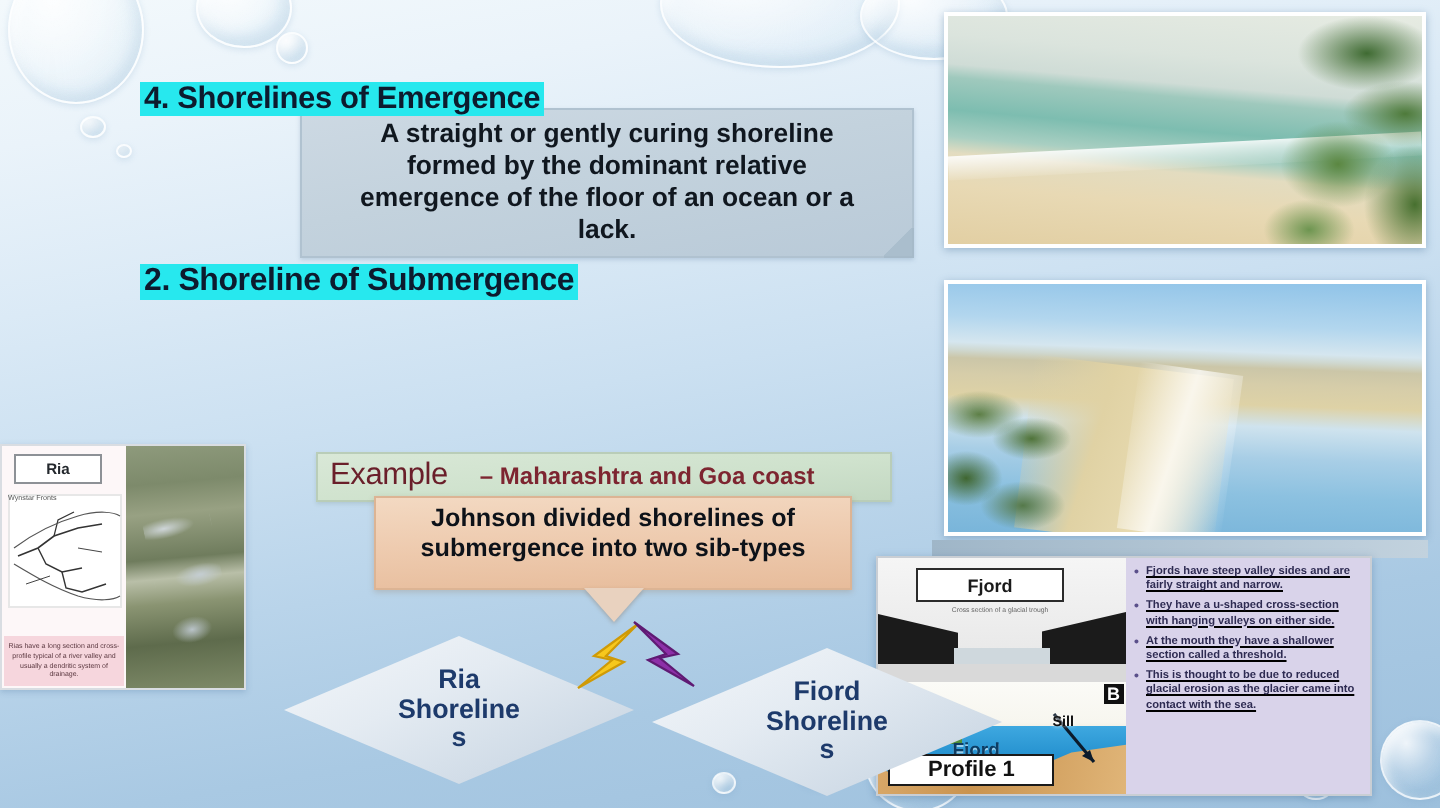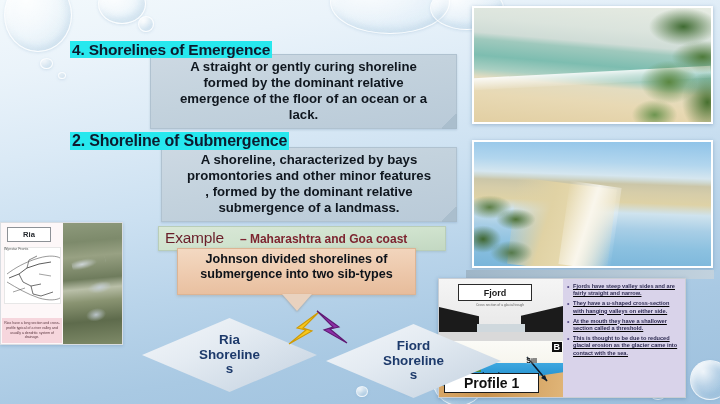--- a/index.html
+++ b/index.html
@@ -86,21 +86,21 @@
   #example-label {
     font-size: 15.5px; color: #6a1f2a; font-weight: 500; letter-spacing: -0.2px;
   }
   #example-text {
     font-size: 12px; color: #7d2530; font-weight: 700;
   }
 
   
   #johnson-box {
     position: absolute;
-    left: 177px; top: 248px; width: 239px; height: 47px;
+    left: 187px; top: 248px; width: 239px; height: 47px;
     background: linear-gradient(178deg, #f3d9c2 0%, #eecbaf 48%, #e7bc9b 100%);
     border: 1px solid #dcb494;
     color: #0d1219;
     font-size: 12.6px; font-weight: bold;
     line-height: 1.16;
     text-align: center;
     padding: 3px 8px 0;
     box-shadow: 0 1px 3px rgba(140,110,80,0.28);
     z-index: 8;
   }
@@ -330,21 +330,21 @@
     text-shadow: 0 0 2px #fff;
   }
   #tag-fjord-water {
     position: absolute; left: 30%; top: 52%;
     color: #0e3d63; font-size: 9.5px; font-weight: bold;
     text-shadow: 0 1px 0 rgba(255,255,255,0.55);
   }
   #tag-profile1 {
     position: absolute; left: 5px; bottom: 4px;
     background: #fff; border: 1px solid #1a1a1a;
-    font-size: 14px; font-weight: bold; color: #111;
+    font-size: 11px; font-weight: bold; color: #111;
     padding: 1px 19px;
   }
 
   #fjord-bullets {
     flex: 1;
     background: #d9d3ea;
     padding: 4px 4px 4px 3px;
   }
   #fjord-bullets ul { list-style: none; }
   #fjord-bullets li {
@@ -404,24 +404,20 @@
 
   <div class="heading" id="heading-emergence">4. Shorelines of Emergence</div>
 
   <div class="heading" id="heading-submergence">2. Shoreline of Submergence</div>
 
   <div class="def-box" id="def-emergence">
     <span>A straight or gently curing shoreline formed by the dominant relative emergence of the floor of an ocean or a lack.</span>
     <span class="tail"></span>
   </div>
 
-  <div class="def-box" id="def-submergence">
-    <span>A shoreline, characterized by bays promontories and other minor features , formed by the dominant relative submergence of a landmass.</span>
-    <span class="tail"></span>
-  </div>
 
   <div id="example-box">
     <span id="example-label">Example</span>
     <span id="example-text">– Maharashtra and Goa coast</span>
   </div>
 
   <div id="johnson-box">
     <span>Johnson divided shorelines of submergence into two sib-types</span>
     <div id="johnson-arrow"></div>
   </div>

